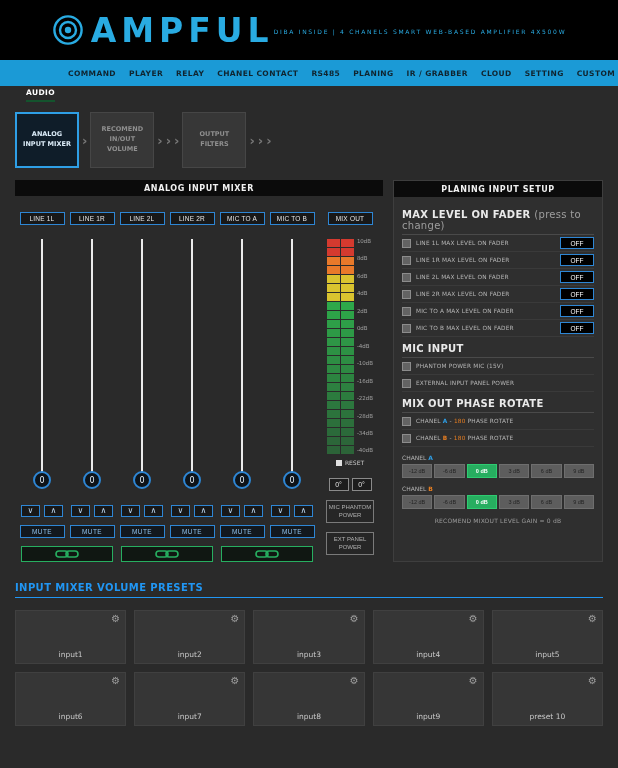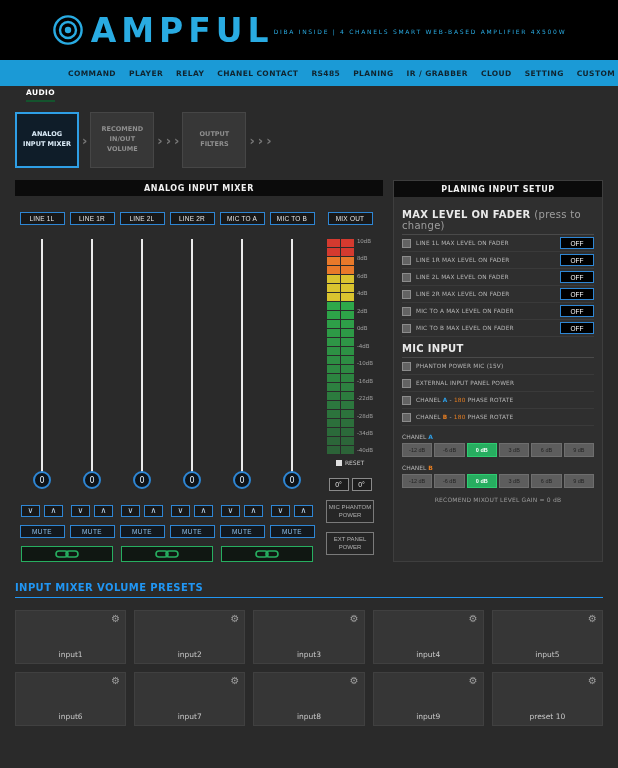--- a/index.html
+++ b/index.html
@@ -367,20 +367,21 @@
         <div class="setup-title">MIC INPUT</div>
         <div class="setup-row">
           <span class="checkbox"></span>
           <span class="row-label">PHANTOM POWER MIC (15V)</span>
         </div>
         <div class="setup-row">
           <span class="checkbox"></span>
           <span class="row-label">EXTERNAL INPUT PANEL POWER</span>
         </div>
 
+        <div class="setup-title">MIX OUT PHASE ROTATE</div>
         <div class="setup-row">
           <span class="checkbox"></span>
           <span class="row-label">
             <span>CHANEL </span><span class="letter-a">A</span><span> - </span><span class="deg">180</span><span> PHASE ROTATE</span>
           </span>
         </div>
         <div class="setup-row">
           <span class="checkbox"></span>
           <span class="row-label">
             <span>CHANEL </span><span class="letter-b">B</span><span> - </span><span class="deg">180</span><span> PHASE ROTATE</span>

